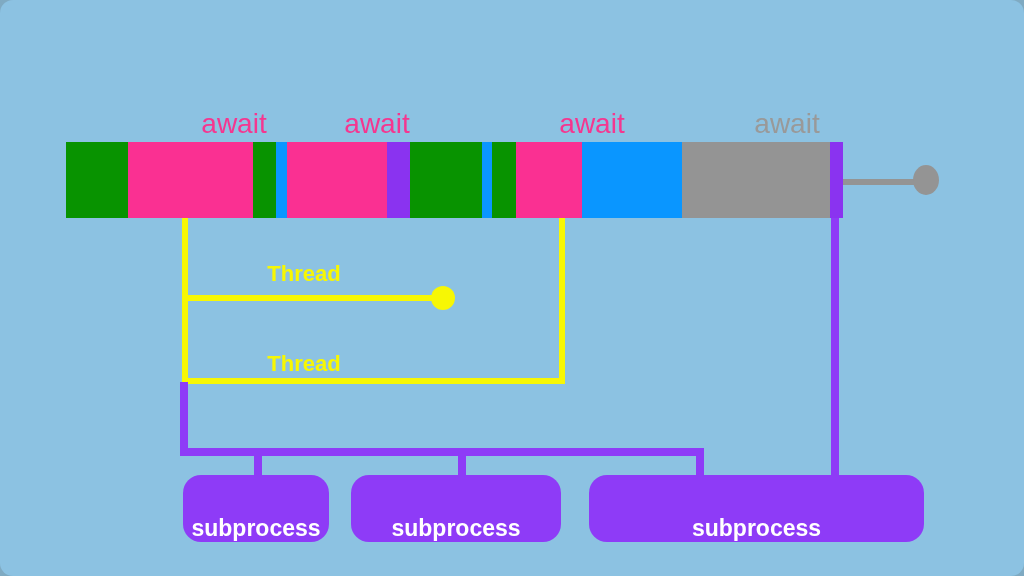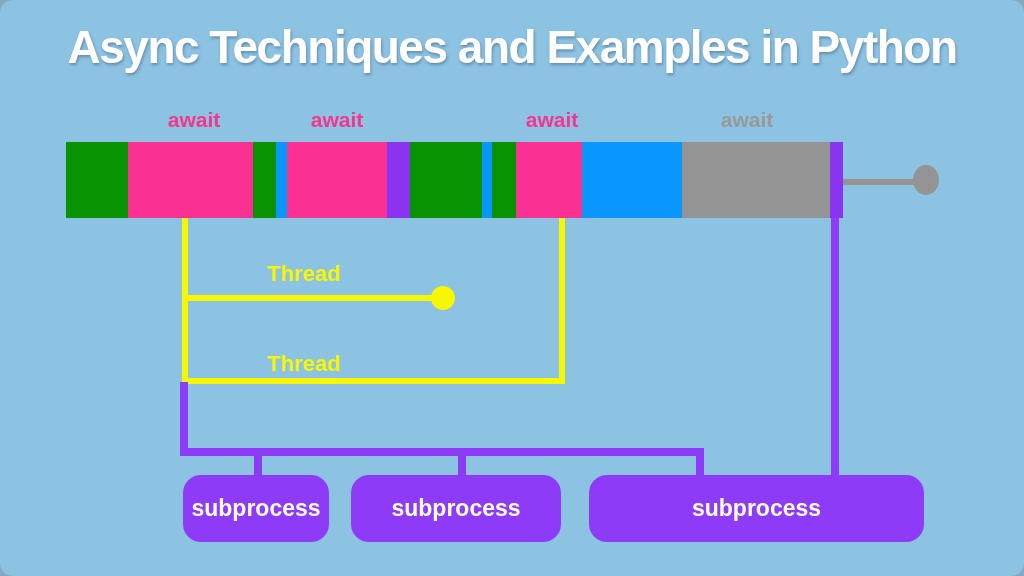--- a/index.html
+++ b/index.html
@@ -20,21 +20,21 @@
     margin: 0; text-align: center;
     font-size: 46px; font-weight: bold; letter-spacing: -1.5px;
     color: var(--white, #FFFFFF);
     text-shadow: 1px 2px 3px rgba(70, 100, 125, 0.55);
   }
   .bar { position: absolute; top: 142px; left: 0; width: 1024px; height: 76px; }
   .seg { position: absolute; top: 0; height: 76px; }
   .await-label {
     position: absolute; top: 108px;
     transform: translateX(-50%);
-    font-size: 21px; font-weight: bold;
+    font-size: 28px; font-weight: normal; margin-left: 40px;
   }
   .tail-line { position: absolute; left: 843px; top: 179px; width: 72px; height: 6px; background: var(--gray); }
   .tail-dot  { position: absolute; left: 913px; top: 165px; width: 26px; height: 30px; border-radius: 50%; background: var(--gray); }
 
   .yline { position: absolute; background: var(--yellow); }
   .y-left-vert   { left: 182px; top: 218px; width: 6px; height: 166px; }
   .y-t1-horiz    { left: 182px; top: 295px; width: 258px; height: 6px; }
   .y-bottom      { left: 182px; top: 378px; width: 383px; height: 6px; }
   .y-right-vert  { left: 559px; top: 218px; width: 6px; height: 166px; }
   .y-dot { position: absolute; left: 431px; top: 286px; width: 24px; height: 24px; border-radius: 50%; background: var(--yellow); }
@@ -50,32 +50,31 @@
   .p-horiz      { left: 180px; top: 448px; width: 524px; height: 8px; }
   .p-drop-1     { left: 254px; top: 456px; width: 8px; height: 20px; }
   .p-drop-2     { left: 458px; top: 456px; width: 8px; height: 20px; }
   .p-drop-3     { left: 696px; top: 456px; width: 8px; height: 20px; }
   .p-long-vert  { left: 831px; top: 218px; width: 8px; height: 258px; }
 
   .box {
     position: absolute; top: 475px; height: 67px;
     background: var(--box-violet);
     border-radius: 18px;
-    display: flex; align-items: center; justify-content: center;
+    display: flex; align-items: flex-end; justify-content: center;
     color: var(--white, #FFFFFF);
     font-size: 23px; font-weight: bold;
   }
 </style>
 </head>
 <body>
 
 <div class="stage">
   <div class="slide">
 
-    <h1 class="title">Async Techniques and Examples in Python</h1>
 
     <div id="await-labels">
         <div class="await-label" style="left: 194px; color: var(--await-pink);">await</div>
         <div class="await-label" style="left: 337px; color: var(--await-pink);">await</div>
         <div class="await-label" style="left: 552px; color: var(--await-pink);">await</div>
         <div class="await-label" style="left: 747px; color: var(--await-gray);">await</div>
       </div>
 
     <div class="bar" id="segments">
         <div class="seg" style="left: 66px; width: 62px; background: var(--green);"></div>

